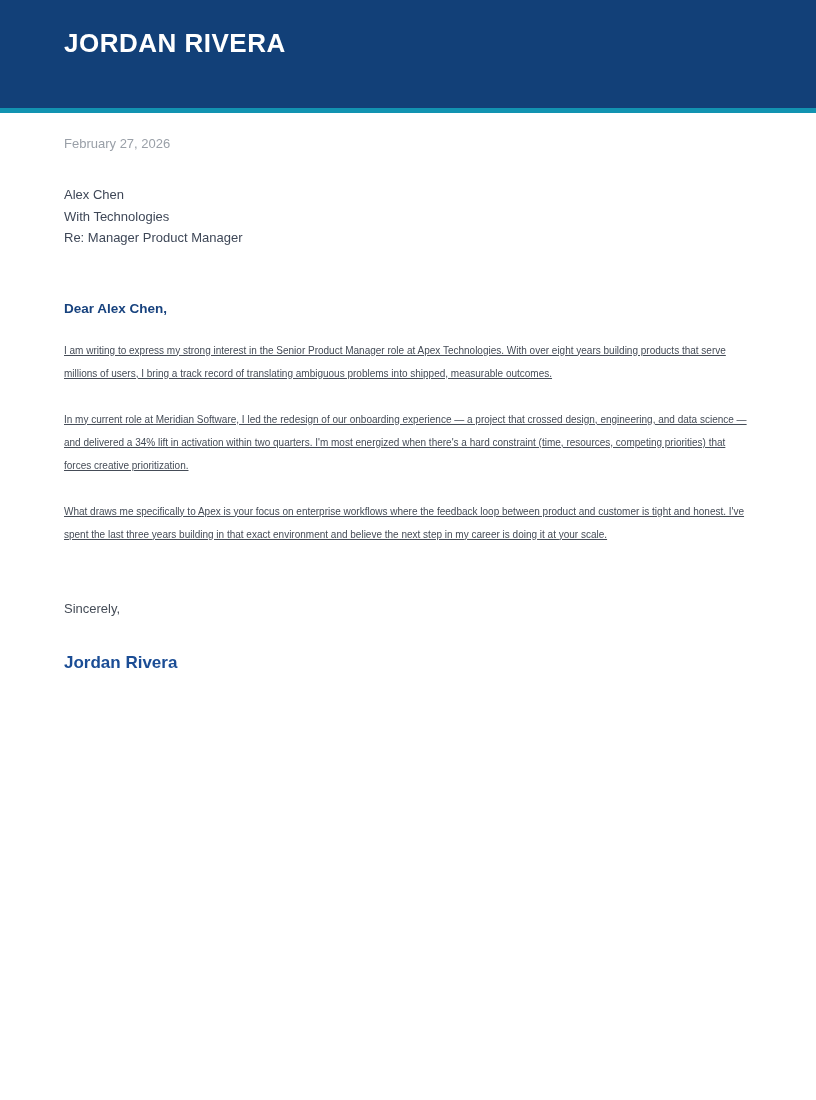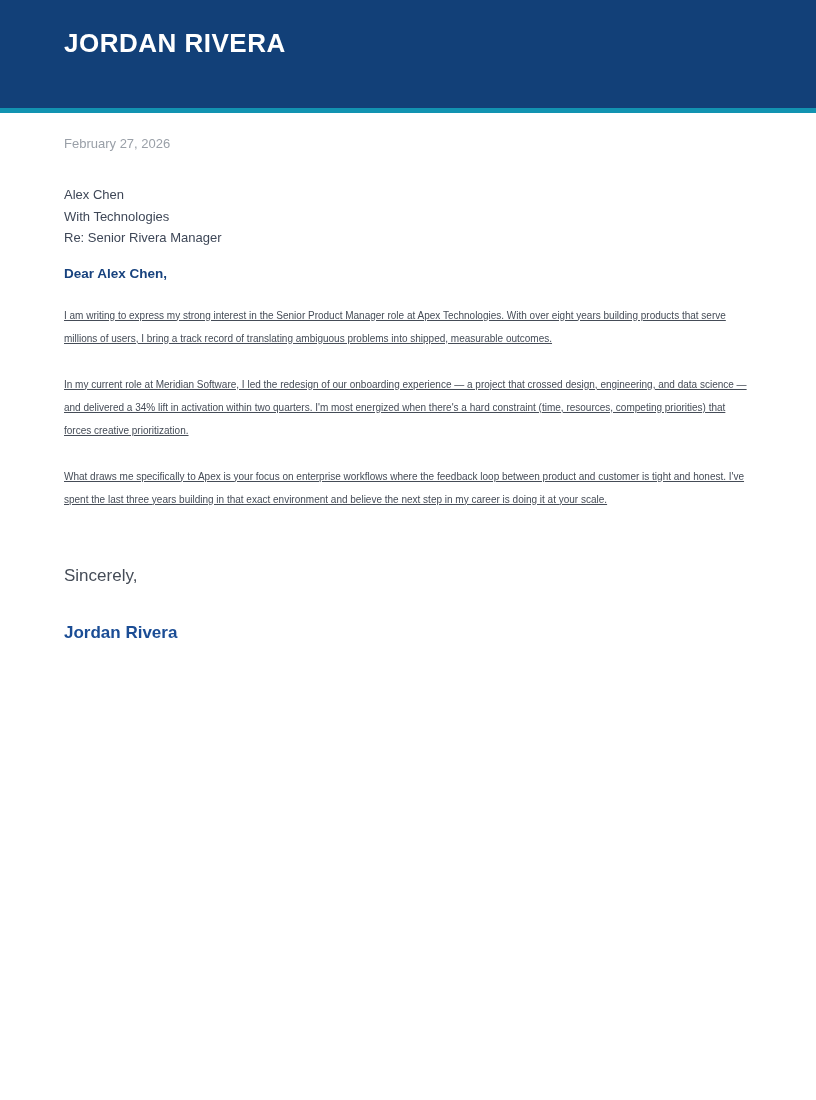--- a/index.html
+++ b/index.html
@@ -57,36 +57,36 @@
   .recipient-block{
     margin-top:33px;
   }
   .recipient-block p{
     font-size:13px;
     line-height:21.5px;
     color:var(--recipient_text);
   }
   .recipient-block p.bold{font-weight:normal;}
   .salutation{
-    margin-top:17px;
+    margin-top:52px;
     font-size:13.5px;
     font-weight:bold;
     color:var(--salutation_text);
   }
   .para{
     margin-top:23px;
     font-size:10px;
     line-height:23px;
     color:var(--body_text);
     max-width:688px;
     text-decoration:underline;
   }
   .closing{
     margin-top:55px;
-    font-size:17px;
+    font-size:13px;
     color:var(--body_text);
   }
   .signature{
     margin-top:37px;
     font-size:17px;
     font-weight:bold;
     color:var(--signature_text);
   }
 </style>
 </head>
@@ -96,21 +96,21 @@
   <h1>JORDAN RIVERA</h1>
 </header>
 <div class="accent-bar"></div>
 
 <main>
   <p class="letter-date">February 27, 2026</p>
 
   <div class="recipient-block">
     <p class="bold">Alex Chen</p>
     <p class="bold">With Technologies</p>
-    <p>Re: Senior Rivera Manager</p>
+    <p>Re: Manager Product Manager</p>
   </div>
 
   <p class="salutation">Dear Alex Chen,</p>
 
   <p class="para">I am writing to express my strong interest in the Senior Product Manager role at Apex Technologies. With over eight years building products that serve millions of users, I bring a track record of translating ambiguous problems into shipped, measurable outcomes.</p>
   <p class="para">In my current role at Meridian Software, I led the redesign of our onboarding experience — a project that crossed design, engineering, and data science — and delivered a 34% lift in activation within two quarters. I'm most energized when there's a hard constraint (time, resources, competing priorities) that forces creative prioritization.</p>
   <p class="para">What draws me specifically to Apex is your focus on enterprise workflows where the feedback loop between product and customer is tight and honest. I've spent the last three years building in that exact environment and believe the next step in my career is doing it at your scale.</p>
 
   <p class="closing">Sincerely,</p>
   <p class="signature">Jordan Rivera</p>

